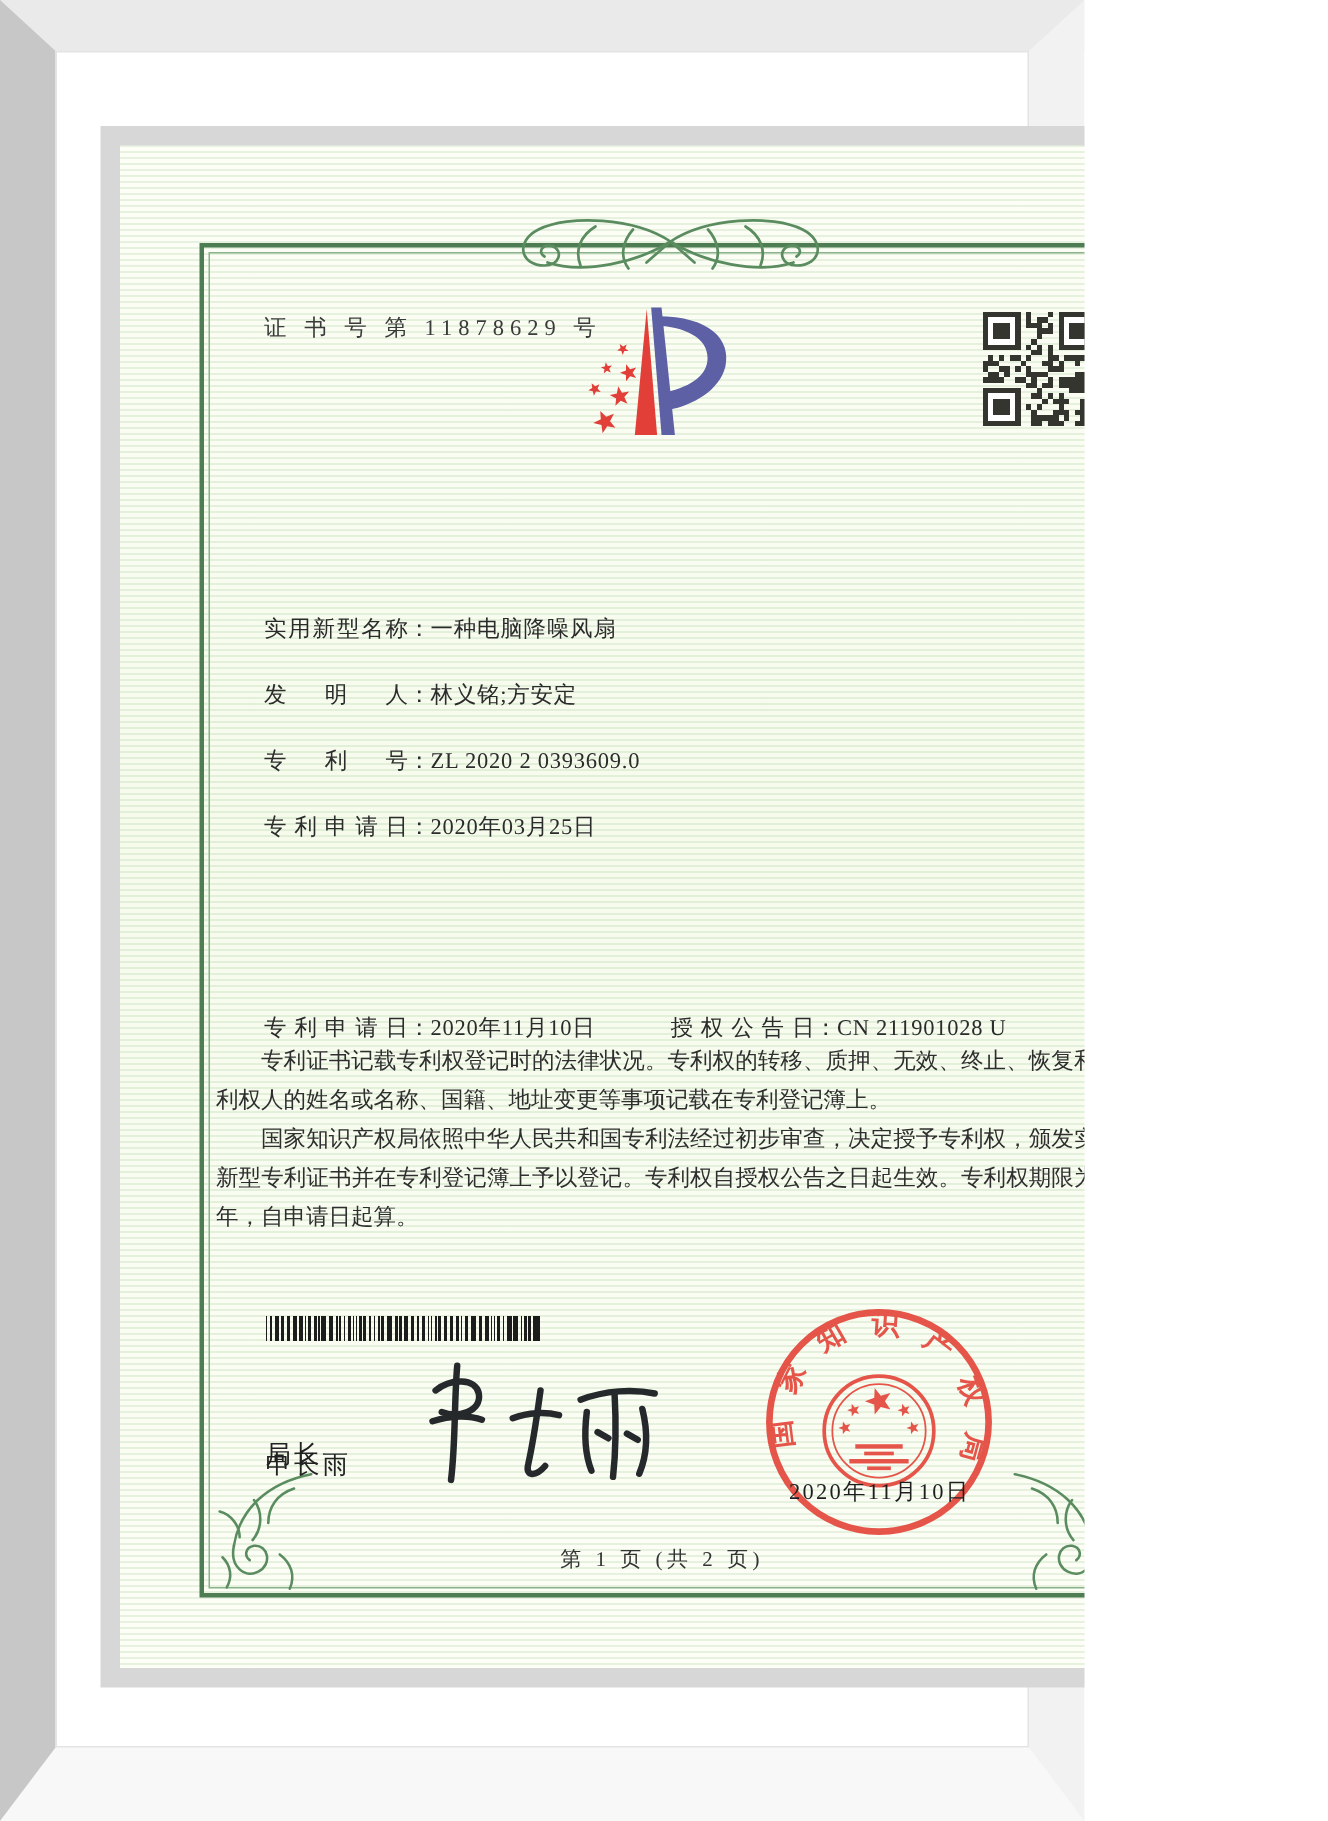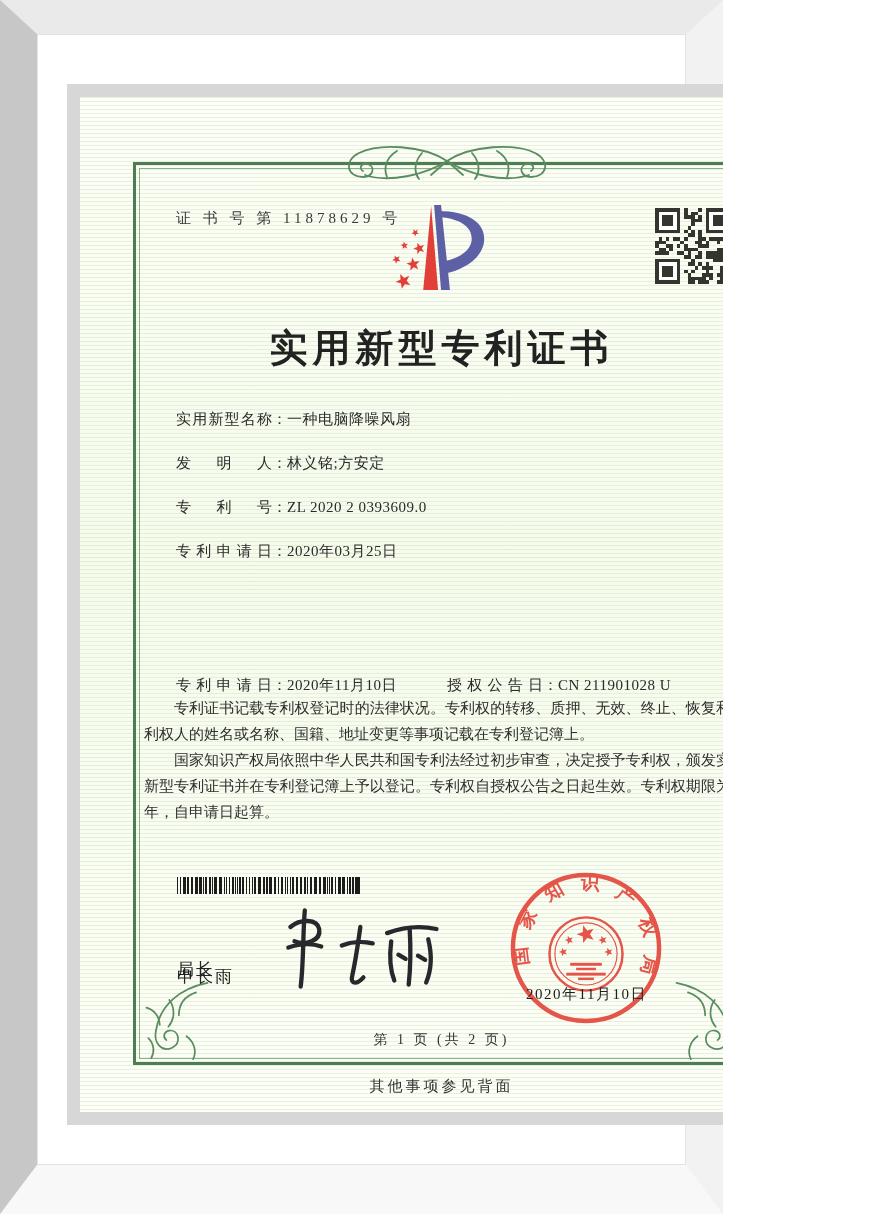--- a/index.html
+++ b/index.html
@@ -246,21 +246,20 @@
           <rect x="10" y="20" width="1" height="1"></rect>
           <rect x="12" y="20" width="1" height="1"></rect>
           <rect x="13" y="20" width="1" height="1"></rect>
           <rect x="14" y="20" width="1" height="1"></rect>
           <rect x="17" y="20" width="1" height="1"></rect>
           <rect x="18" y="20" width="1" height="1"></rect>
           <rect x="19" y="20" width="1" height="1"></rect>
           <rect x="20" y="20" width="1" height="1"></rect>
         </svg></div>
 
-    <div class="title">实用新型专利证书</div>
 
     <div class="frow r0">
       <span class="flabel">实用新型名称</span><span class="fcolon">：</span><span class="fvalue">一种电脑降噪风扇</span>
     </div>
     <div class="frow r1">
       <span class="flabel">发明人</span><span class="fcolon">：</span><span class="fvalue">林义铭;方安定</span>
     </div>
     <div class="frow r2">
       <span class="flabel">专利号</span><span class="fcolon">：</span><span class="fvalue">ZL 2020 2 0393609.0</span>
     </div>
@@ -371,15 +370,14 @@
         <polygon points="98.5,84.0 101.5,82.9 101.6,79.7 103.6,82.2 106.6,81.4 104.9,84.0 106.6,86.6 103.6,85.8 101.6,88.3 101.5,85.1"></polygon>
         <rect x="64" y="95" width="32" height="3"></rect>
         <rect x="70" y="100" width="20" height="2.5"></rect>
         <rect x="60" y="105" width="40" height="3"></rect>
         <rect x="72" y="110" width="16" height="2.5"></rect>
       </g>
     </svg>
     <div class="seal-date">2020年11月10日</div>
 
     <div class="page-info">第 1 页 (共 2 页)</div>
-    <div class="back-note">其他事项参见背面</div>
   </div>
 </div>
 
 </body></html>

